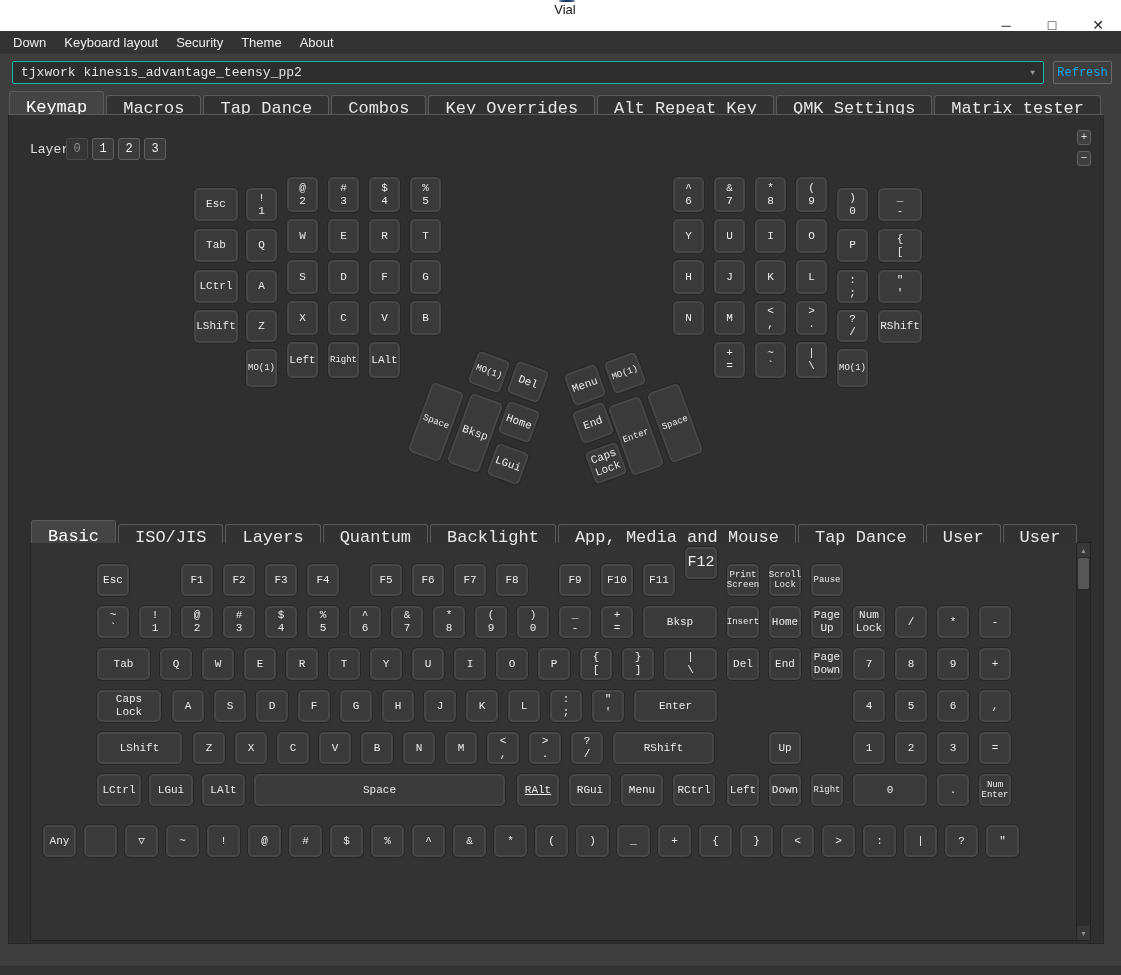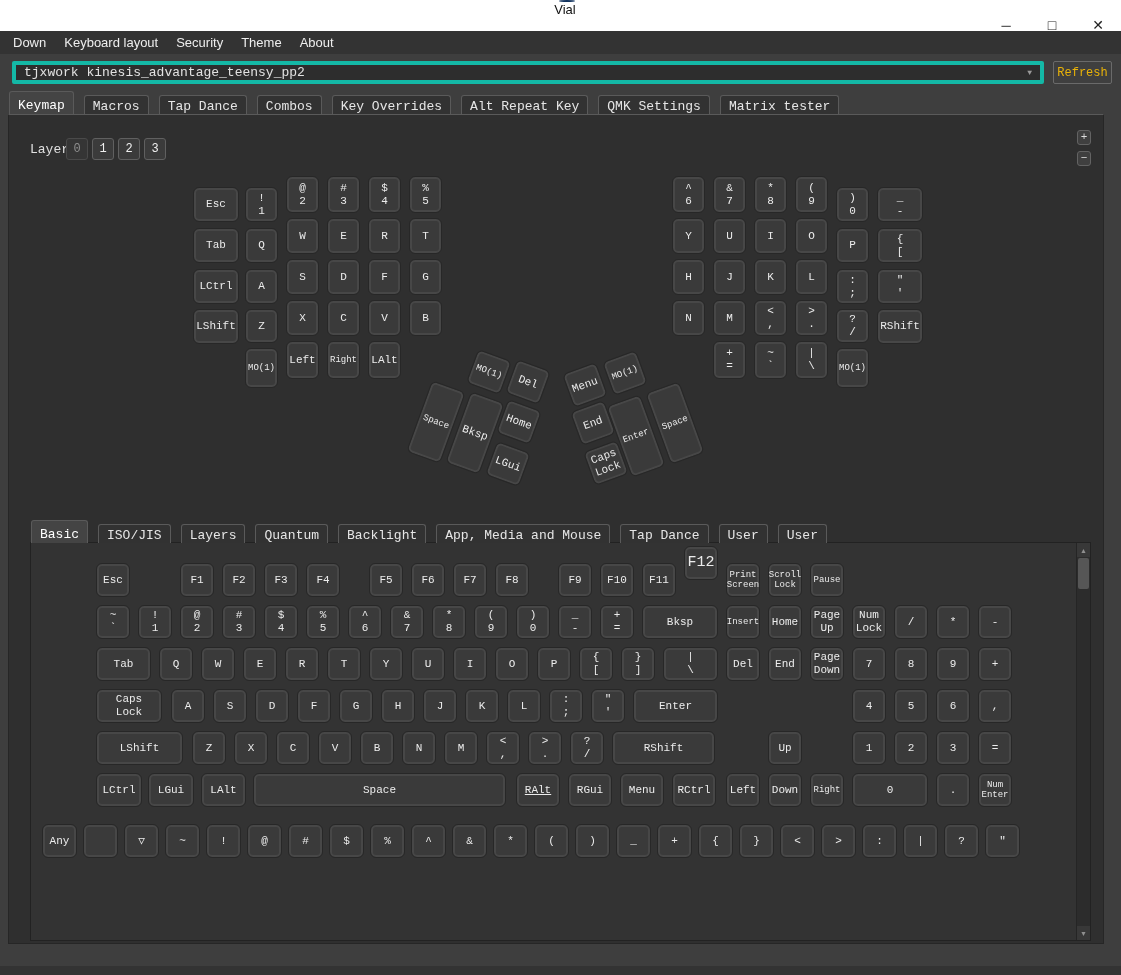--- a/index.html
+++ b/index.html
@@ -19,33 +19,33 @@
   .win-controls { margin-left:auto; display:flex; height:100%; }
   .win-btn { width:46px; height:100%; display:flex; align-items:center; justify-content:center; color:#222; }
   .win-btn.min { font-size:13px; }
   .win-btn.max { font-size:14px; }
   .win-btn.close { font-size:14px; }
   
   .menubar { position:absolute; left:0; top:31px; width:1121px; height:23px; background:#333333; display:flex; align-items:center; padding-left:4px; }
   .menu-item { color:#eeeeee; font-size:13px; padding:0 9px; line-height:23px; }
   
   .combo { position:absolute; left:12px; top:61px; width:1032px; height:23px; background:#2d2d2d;
-    border:4px solid #14b8a6; border-radius:2px; display:flex; align-items:center; padding:0 8px;
+    border:1px solid #14b8a6; border-radius:2px; display:flex; align-items:center; padding:0 8px;
     color:#e2e2e2; font-family:"Liberation Mono", monospace; font-size:13px; }
   .combo-arrow { margin-left:auto; color:#9a9a9a; font-size:8px; }
   .refresh-btn { position:absolute; left:1053px; top:61px; width:59px; height:23px; background:#3f3f3f;
-    border:1px solid #6a6a6a; border-radius:2px; color:#eab308; font-family:"Liberation Mono", monospace;
+    border:1px solid #6a6a6a; border-radius:2px; color:#0ea5e9; font-family:"Liberation Mono", monospace;
     font-size:12px; display:flex; align-items:center; justify-content:center; }
   
   .tabrow { position:absolute; display:flex; align-items:flex-end; }
   #main-tabs { left:9px; top:91px; height:23px; }
   #palette-tabs { left:31px; top:520px; height:23px; z-index:3; }
   .tab { background:#323232; border:1px solid #5a5a5a; border-bottom:none; border-radius:3px 3px 0 0;
-    color:#e6e6e6; font-family:"Liberation Mono", monospace; font-size:13px; padding:3px 8px;
-    margin-right:10px; height:19px; white-space:nowrap; }
+    color:#e6e6e6; font-family:"Liberation Mono", monospace; font-size:17px; padding:3px 16px;
+    margin-right:2px; height:19px; white-space:nowrap; }
   .tab.selected { background:#444444; color:#ffffff; height:23px; padding-top:6px; }
   
   .keymap-frame { position:absolute; left:8px; top:114px; width:1096px; height:830px;
     background:#2f2f2f; border:1px solid #262626; border-top:1px solid #5a5a5a; }
   .layer-label { position:absolute; left:30px; top:142px; color:#e0e0e0; font-family:"Liberation Mono", monospace; font-size:13px; }
   .layer-btn { position:absolute; top:138px; width:22px; height:22px; background:#3b3b3b; border:1px solid #606060;
     border-radius:3px; color:#f0f0f0; font-family:"Liberation Mono", monospace; font-size:12px;
     display:flex; align-items:center; justify-content:center; }
   .layer-btn.current { color:#8e8e8e; border-color:#4a4a4a; background:#353535; }
   .zoom-btn { position:absolute; width:14px; height:15px; background:#3f3f3f; border:1px solid #636363;

